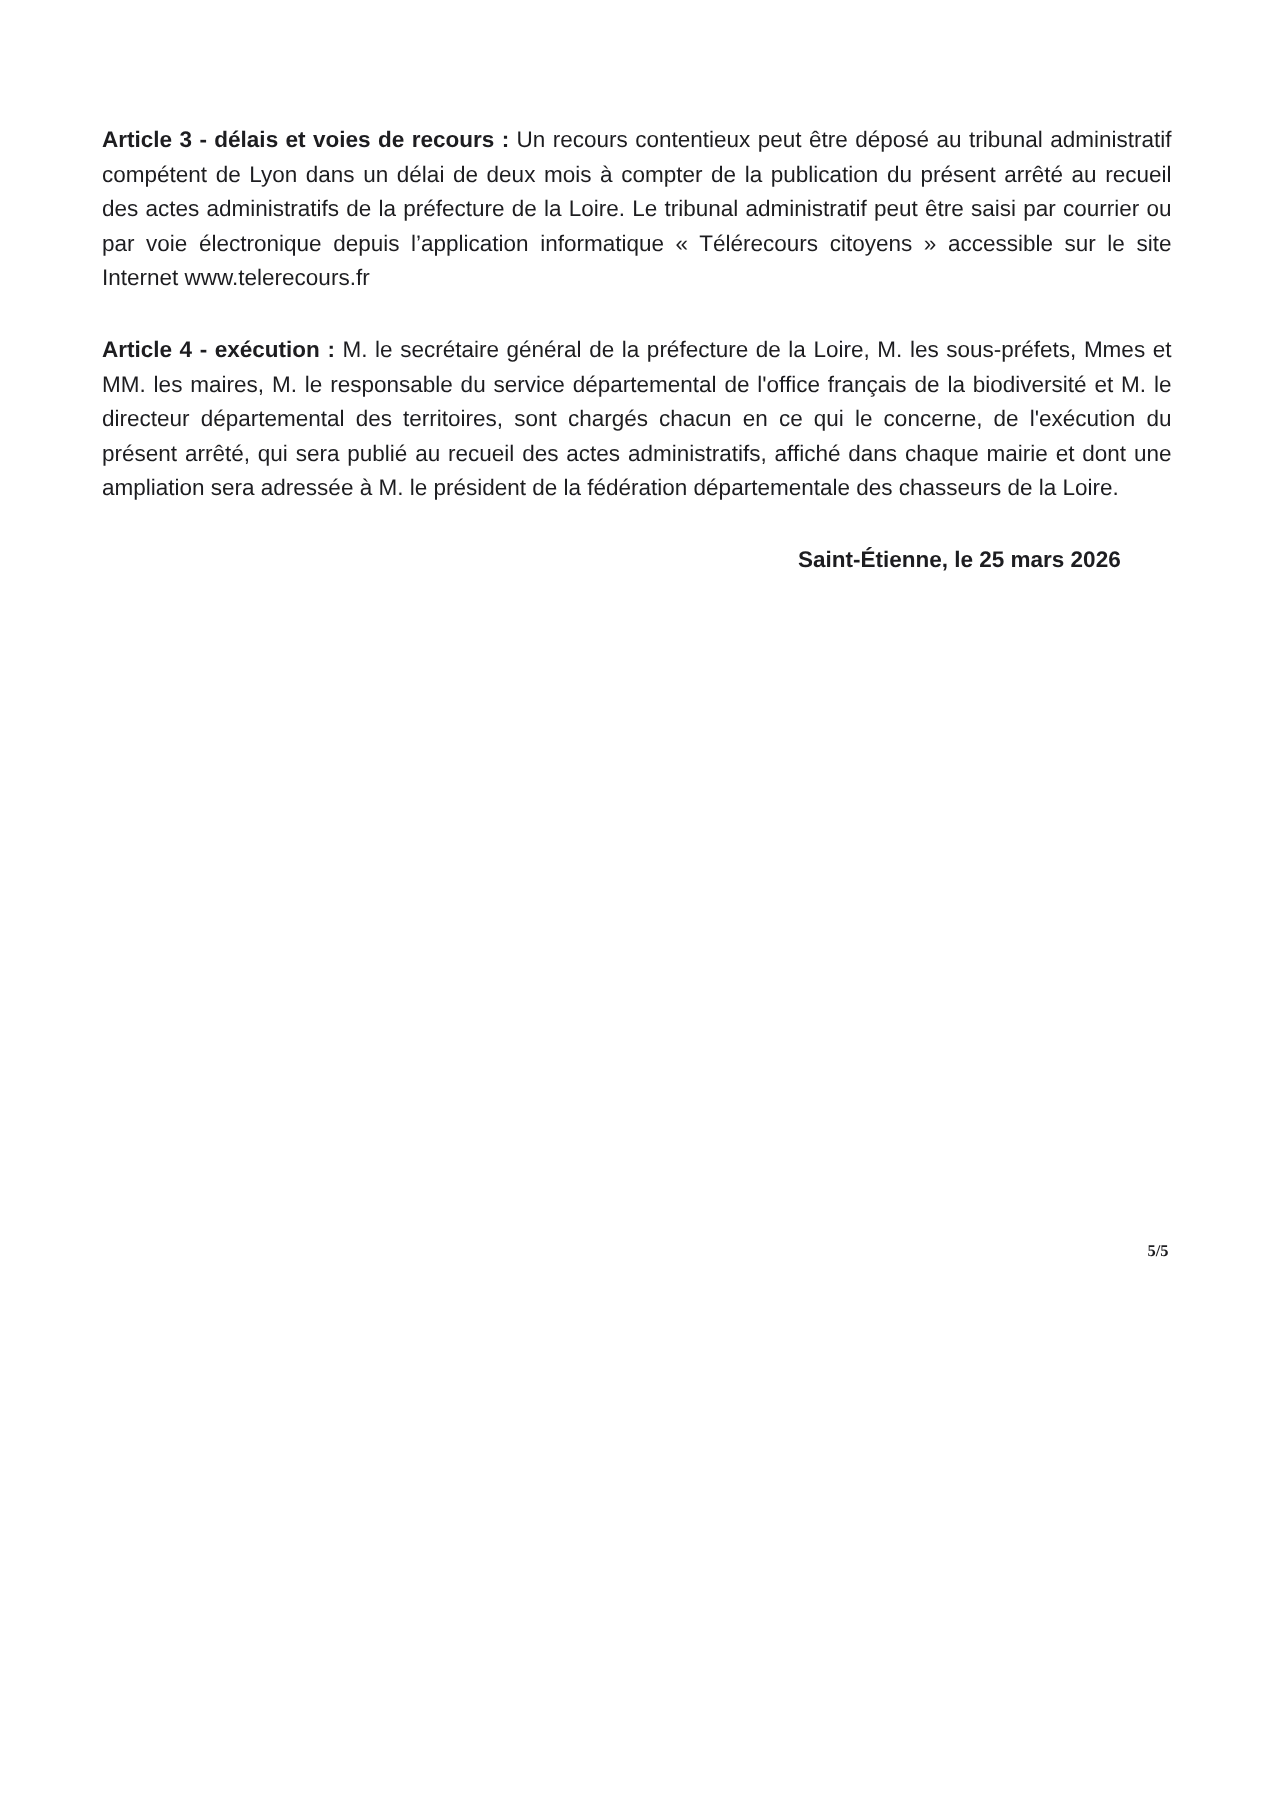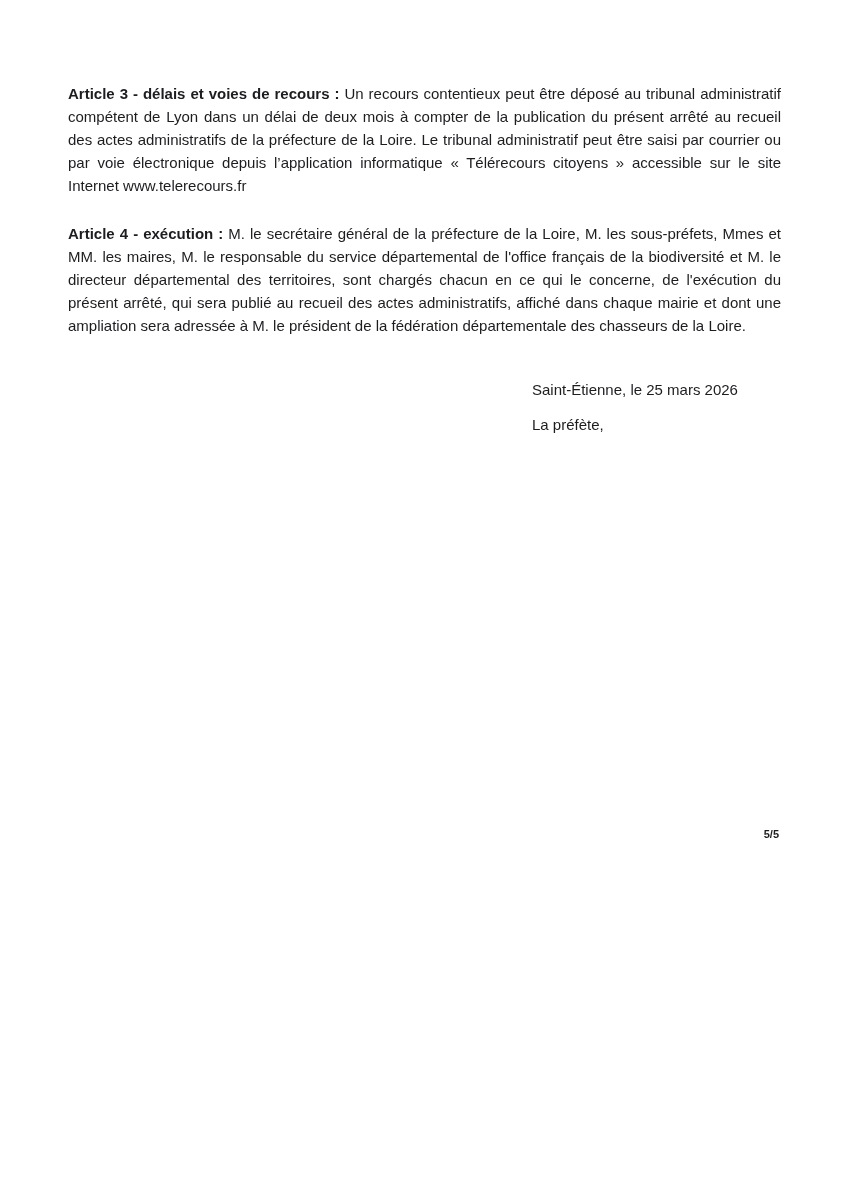--- a/index.html
+++ b/index.html
@@ -27,52 +27,53 @@
     font-size: 15px;
     line-height: 23px;
     text-align: justify;
   }
   .para .lead {
     font-weight: 700;
   }
   .signature {
     position: absolute;
     left: 532px;
-    top: 378px;
+    top: 362px;
     font-size: 15px;
+    font-weight: bold;
   }
   .signature p {
     margin: 0 0 12px 0;
     line-height: 23px;
   }
   .signature .italic {
     font-style: italic;
   }
   .page-number {
     position: absolute;
     right: 70px;
     bottom: 72px;
     font-size: 11px;
     font-weight: 700;
     color: #1d1d20;
+    font-family: Liberation Serif, serif;
   }
 </style>
 </head>
 <body>
 
 <div class="page">
 
   <div class="content">
 
     <p class="para"><strong class="lead">Article 3 - délais et voies de recours :</strong><span> Un recours contentieux peut être déposé au tribunal administratif compétent de Lyon dans un délai de deux mois à compter de la publication du présent arrêté au recueil des actes administratifs de la préfecture de la Loire. Le tribunal administratif peut être saisi par courrier ou par voie électronique depuis l’application informatique « Télérecours citoyens » accessible sur le site Internet </span><span>www.telerecours.fr</span></p>
 
     <p class="para"><strong class="lead">Article 4 - exécution :</strong><span> M. le secrétaire général de la préfecture de la Loire, M. les sous-préfets, Mmes et MM. les maires, M. le responsable du service départemental de l'office français de la biodiversité et M. le directeur départemental des territoires, sont chargés chacun en ce qui le concerne, de l'exécution du présent arrêté, qui sera publié au recueil des actes administratifs, affiché dans chaque mairie et dont une ampliation sera adressée à M. le président de la fédération départementale des chasseurs de la Loire.</span></p>
 
   </div>
 
   <div class="signature">
     <p>Saint-Étienne, le 25 mars 2026</p>
-    <p>La préfète,</p>
   </div>
 
   <div class="page-number">5/5</div>
 
 </div>
 
 </body></html>

